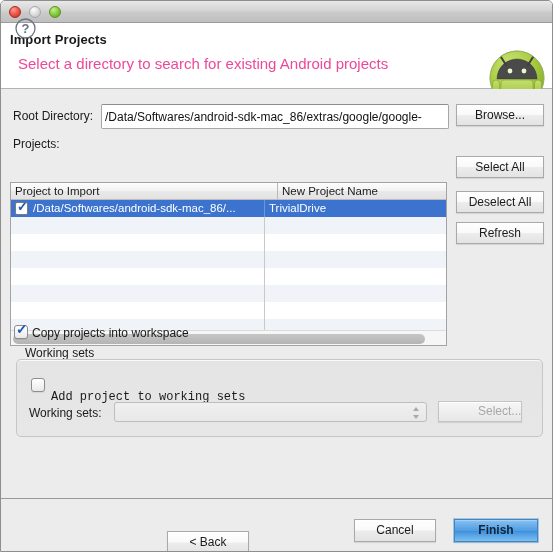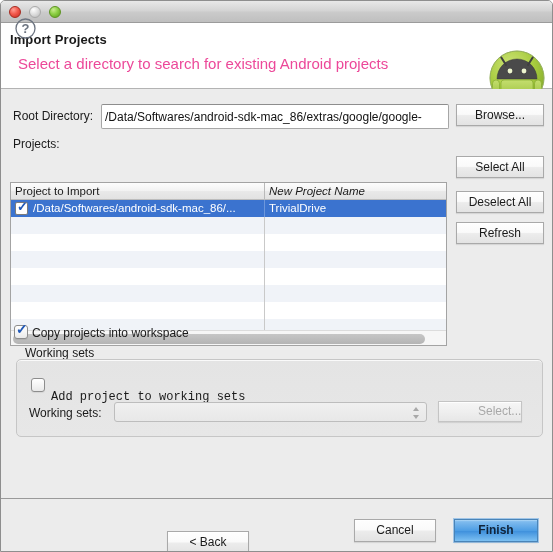--- a/index.html
+++ b/index.html
@@ -131,21 +131,21 @@
     box-sizing: border-box;
   }
   .th {
     position: absolute; top: 0; height: 16px; line-height: 16px;
     font-size: 11.5px; color: #1a1a1a; font-weight: normal;
     padding-left: 4px;
     box-sizing: border-box;
     white-space: nowrap; overflow: hidden;
   }
   #th-0 { left: 0px;   width: 253px; }
-  #th-1 { left: 253px; width: 184px; border-left: 1px solid #b9b9b9; font-style: italic; }
+  #th-1 { left: 266px; width: 184px; border-left: 1px solid #b9b9b9; }
 
   #table-body { position: relative; }
   .trow {
     position: relative;
     height: 17px;
     box-sizing: border-box;
   }
   .trow.odd  { background: #ffffff; }
   .trow.even { background: #f0f3f8; }
   .trow.sel  { background: #3b73cf; }

